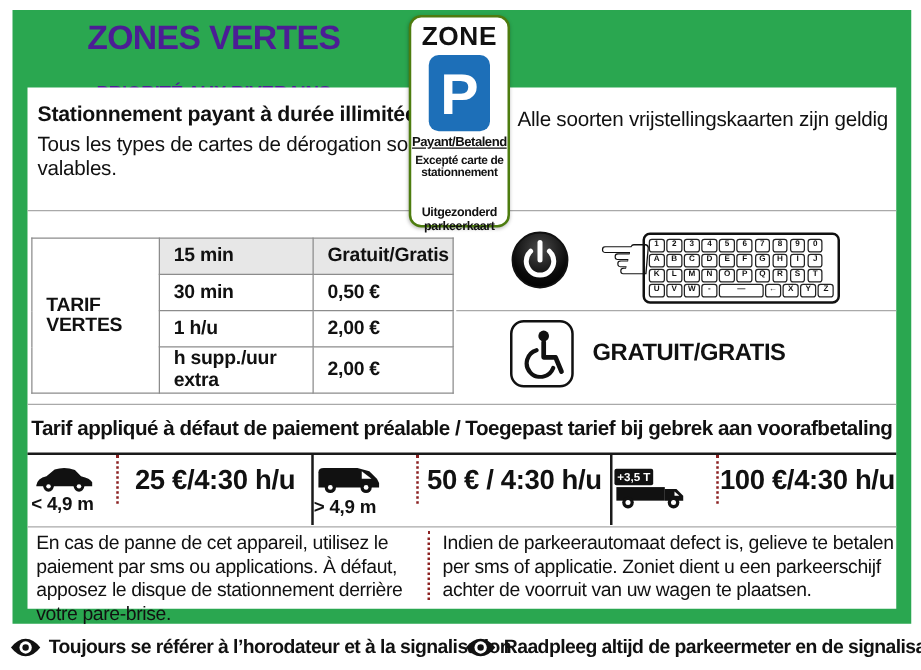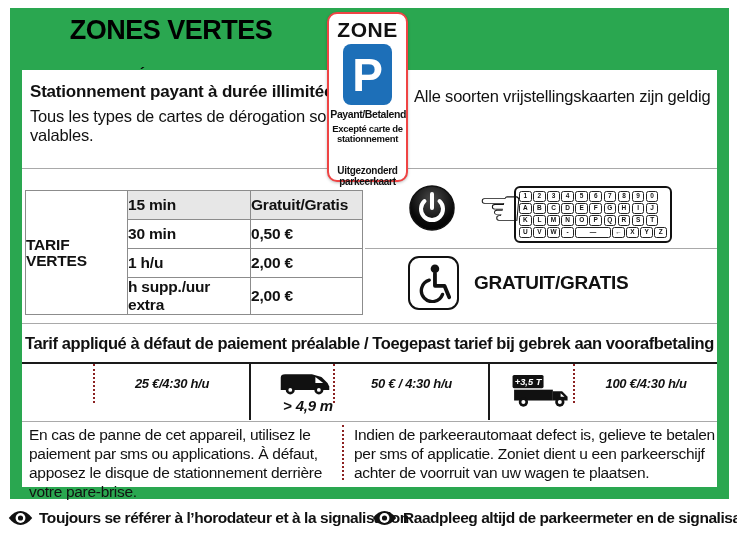--- a/index.html
+++ b/index.html
@@ -1,21 +1,21 @@
 <!DOCTYPE html>
 <html><head>
 <meta charset="utf-8">
 <style>
   * { margin:0; padding:0; box-sizing:border-box; }
   body { font-family:"Liberation Sans", sans-serif; background:#fff; }
   .page { position:relative; width:737px; height:536px; background:#fff; overflow:hidden; color:#111; }
 
   
   .frame { position:absolute; left:10px; top:8px; width:719px; height:491px; background:#2aa750; }
-  .hdr { position:absolute; top:7px; text-align:center; color:#000000; }
+  .hdr { position:absolute; top:7px; text-align:center; color:#4c1d95; }
   .hdr-left { left:0; width:322px; }
   .hdr-right { left:392px; right:0; }
   .hdr-title { font-size:27px; font-weight:bold; letter-spacing:-0.5px; }
   .hdr-sub { font-size:15px; font-weight:bold; margin-top:20px; letter-spacing:-0.2px; }
 
   .content { position:absolute; left:12px; top:62px; width:695px; height:417px; background:#fff; }
 
   
   .intro-fr { position:absolute; left:8px; top:12px; width:315px; }
   .intro-nl { position:absolute; left:392px; top:12px; width:303px; }
@@ -24,21 +24,21 @@
 
   .sep { position:absolute; height:1px; background:#a9a9a9; }
   .sep1 { left:0; top:98px; width:695px; }
   .sep-right { left:343px; top:178px; width:352px; }
   .sep2 { left:0; top:253px; width:695px; }
   .sep-black { position:absolute; left:0; top:292px; width:695px; height:2px; background:#1a1a1a; }
   .sep3 { left:0; top:351px; width:695px; }
 
   
   table.tariff { position:absolute; left:3px; top:120px; border-collapse:collapse; }
-  table.tariff td { border:1px solid #8c8c8c; height:29px; font-size:15.5px; font-weight:bold; letter-spacing:-0.2px; }
+  table.tariff td { border:1px solid #8c8c8c; height:29px; font-size:15.5px; font-weight:bold; padding-left:11px; letter-spacing:-0.2px; }
   td.tarif-label { width:102px; padding:0; font-size:28px; font-weight:bold; line-height:1.0; letter-spacing:-1px; }
   td.col-dur { width:123px; }
   td.col-pr { width:112px; }
   tr.gray td.col-dur, tr.gray td.col-pr { background:#e7e7e7; }
 
   
   .power { position:absolute; left:386px; top:114px; width:48px; height:48px; }
   
   .keyboard { position:absolute; left:492px; top:116px; width:158px; border:2px solid #111; border-radius:6px; background:#fff; padding:3px 3px; }
   .kb-row { display:flex; gap:1.5px; margin-bottom:1.5px; }
@@ -47,43 +47,43 @@
   .kb-key.wide { flex:1; }
   .hand { position:absolute; left:455px; top:108px; font-size:52px; color:#111; z-index:3; font-family:"DejaVu Sans", sans-serif; }
 
   
   .wc-box { position:absolute; left:386px; top:186px; width:51px; height:54px; border:2px solid #111; border-radius:11px; display:flex; align-items:center; justify-content:center; background:#fff; }
   .gratuit { position:absolute; left:452px; top:202px; font-size:19px; font-weight:bold; letter-spacing:-0.3px; }
 
   
   .penalty-title { position:absolute; left:0; top:255px; width:695px; text-align:center; font-size:16.5px; font-weight:bold; line-height:37px; letter-spacing:-0.4px; white-space:nowrap; }
   .veh-row { position:absolute; left:0; top:294px; width:695px; height:56px; }
-  .veh-cell { position:absolute; top:0; height:56px; display:flex; flex-direction:column; align-items:flex-end; justify-content:center;font-style:italic; }
+  .veh-cell { position:absolute; top:0; height:56px; display:flex; flex-direction:column; align-items:flex-start; justify-content:center; }
   .veh-size { font-size:15px; font-weight:bold; margin-top:1px; letter-spacing:-0.2px; }
-  .veh-price { position:absolute; top:0; height:39px; display:flex; align-items:center; justify-content:center; font-size:13px; font-weight:bold; letter-spacing:-0.3px;font-style:italic; }
+  .veh-price { position:absolute; top:0; height:39px; display:flex; align-items:center; justify-content:center; font-size:22px; font-weight:bold; letter-spacing:-0.3px; }
   .b-dot { border-left:2px dotted #8b2121; }
   .b-solid { border-left:2px solid #1a1a1a; }
   .c-car { left:3px; width:68px; }
   .p-1 { left:71px; width:156px; }
   .c-van { left:227px; width:84px; }
   .p-2 { left:311px; width:155px; }
   .c-truck { left:466px; width:85px; }
   .p-3 { left:551px; width:144px; }
 
   
   .notice-fr { position:absolute; left:7px; top:356px; width:312px; font-size:15.5px; letter-spacing:-0.3px; line-height:1.22; }
   .notice-nl { position:absolute; left:332px; top:356px; width:362px; font-size:15.5px; letter-spacing:-0.3px; line-height:1.22; }
   .dotted-v { position:absolute; left:320px; top:355px; height:55px; width:0; border-left:2px dotted #8b2121; }
 
   
-  .zone-sign { position:absolute; left:327px; top:12px; width:81px; height:170px; background:#fff; border:2px solid #ef4444; border-radius:10px; z-index:5; text-align:center; padding-top:4px; box-shadow:0 1px 3px rgba(0,0,0,0.25); }
+  .zone-sign { position:absolute; left:327px; top:12px; width:81px; height:170px; background:#fff; border:2px solid #4d7c0f; border-radius:10px; z-index:5; text-align:center; padding-top:4px; box-shadow:0 1px 3px rgba(0,0,0,0.25); }
   .zone-word { font-size:21px; font-weight:bold; letter-spacing:0.5px; color:#111; }
   .p-box { width:49px; height:61px; background:#1d6fb8; border-radius:8px; margin:2px auto 3px; display:flex; align-items:center; justify-content:center; }
   .p-letter { color:#fff; font-size:46px; font-weight:bold; line-height:1; }
-  .zs1 { font-size:10.5px; font-weight:bold; letter-spacing:-0.4px;text-align:right; }
+  .zs1 { font-size:10.5px; font-weight:bold; text-decoration:underline; letter-spacing:-0.4px; }
   .zs2 { font-size:9.5px; font-weight:bold; margin-top:4px; line-height:1.1; letter-spacing:-0.3px; }
   .zs3 { font-size:10px; font-weight:bold; margin-top:20px; line-height:1.1; letter-spacing:-0.3px; }
 
   
   .footer { position:absolute; left:0; top:502px; width:737px; height:32px; }
   .foot-item { position:absolute; top:0; height:32px; display:flex; align-items:center; gap:6px; font-size:15.5px; font-weight:bold; letter-spacing:-0.45px; white-space:nowrap; }
   .foot-fr { left:8px; }
   .foot-nl { left:372px; }
   svg { display:block; }
 </style>
@@ -214,20 +214,30 @@
       </div>
       <div class="gratuit">GRATUIT/GRATIS</div>
 
       <div class="sep sep2"></div>
 
       <div class="penalty-title">Tarif appliqué à défaut de paiement préalable /  Toegepast tarief bij gebrek aan voorafbetaling</div>
 
       <div class="sep-black"></div>
 
       <div class="veh-row">
+        <div class="veh-cell c-car">
+          <svg width="52" height="22" viewBox="0 0 64 27">
+            <path d="M5 20 Q6 13 15 11 L23 4.5 Q33 1 43 5 L49 11 Q58 13 60 17 L60 21 L5 21 Z" fill="#111"></path>
+            <circle cx="17" cy="21" r="5.2" fill="#111"></circle>
+              <circle cx="17" cy="21" r="2.2" fill="#fff"></circle>
+            <circle cx="47" cy="21" r="5.2" fill="#111"></circle>
+              <circle cx="47" cy="21" r="2.2" fill="#fff"></circle>
+          </svg>
+          <div class="veh-size">&lt; 4,9 m</div>
+        </div>
         <div class="veh-price p-1 b-dot">25 €/4:30 h/u</div>
 
         <div class="veh-cell c-van b-solid">
           <svg width="56" height="26" viewBox="0 0 64 30">
             <path d="M4 23 L4 9 Q4 5 9 5 L40 5 L51 8 L58 15 L60 19 L60 23 Z" fill="#111"></path>
             <path d="M44 8 L53 15 L44 15 Z" fill="#fff"></path>
             <circle cx="15" cy="23" r="5.2" fill="#111"></circle>
               <circle cx="15" cy="23" r="2.2" fill="#fff"></circle>
             <circle cx="48" cy="23" r="5.2" fill="#111"></circle>
               <circle cx="48" cy="23" r="2.2" fill="#fff"></circle>

